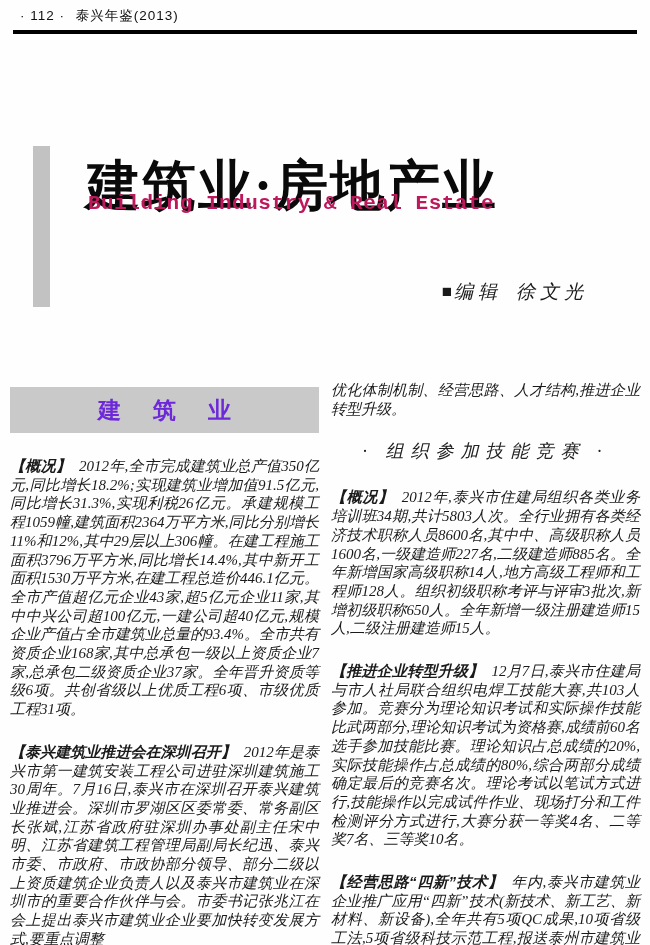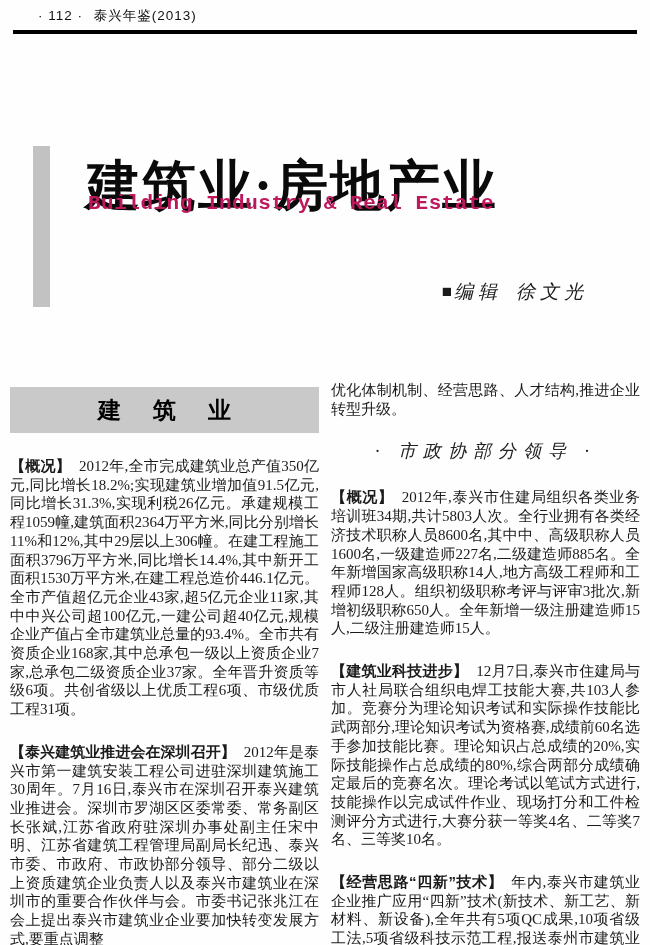--- a/index.html
+++ b/index.html
@@ -10,21 +10,20 @@
     color:#1a1a1a;
     overflow:hidden;
   }
   .page { position:relative; width:650px; height:945px; background:#fefefe; }
 
   
   .page-header {
     position:absolute; top:7px; left:20px;
     font-size:13.5px; letter-spacing:1px; color:#111;
     font-family:"Liberation Sans", sans-serif;
-    margin-left:18px;
   }
   .page-header .book-title { margin-left:6px; }
   .header-rule {
     position:absolute; top:30px; left:13px;
     width:624px; height:4px; background:#000;
   }
 
   
   .title-bar {
     position:absolute; left:33px; top:146px;
@@ -57,28 +56,28 @@
     text-align:justify;
   }
   .col-left  { left:10px;  top:387px; }
   .col-right { left:331px; top:381px; }
 
   .section-box {
     height:46px; background:#c9c9c9;
     display:flex; align-items:center; justify-content:center;
     font-size:23px; font-weight:bold;
     letter-spacing:32px; padding-left:32px; box-sizing:border-box;
-    font-family:"Liberation Sans", sans-serif; color:#000000;
+    font-family:"Liberation Sans", sans-serif; color:#6d28d9;
   }
   .sub-heading {
     text-align:center; font-size:18px; line-height:26px;
     font-style:italic; letter-spacing:7px;
     margin:20px 0 0 0; color:#222;
   }
-  .para { margin:24px 0 0 0; }
+  .para { margin:24px 0 0 0;font-style:italic; }
   .para .lead {
     font-weight:bold;
     font-family:"Liberation Sans", sans-serif;
     margin-right:8px;
   }
   .continuation { margin:0; }
 </style>
 </head>
 <body>
 
@@ -102,25 +101,25 @@
     <p class="para">
       <span class="lead">【概况】</span><span>2012年,全市完成建筑业总产值350亿元,同比增长18.2%;实现建筑业增加值91.5亿元,同比增长31.3%,实现利税26亿元。承建规模工程1059幢,建筑面积2364万平方米,同比分别增长11%和12%,其中29层以上306幢。在建工程施工面积3796万平方米,同比增长14.4%,其中新开工面积1530万平方米,在建工程总造价446.1亿元。全市产值超亿元企业43家,超5亿元企业11家,其中中兴公司超100亿元,一建公司超40亿元,规模企业产值占全市建筑业总量的93.4%。全市共有资质企业168家,其中总承包一级以上资质企业7家,总承包二级资质企业37家。全年晋升资质等级6项。共创省级以上优质工程6项、市级优质工程31项。</span>
     </p>
     <p class="para">
       <span class="lead">【泰兴建筑业推进会在深圳召开】</span><span>2012年是泰兴市第一建筑安装工程公司进驻深圳建筑施工30周年。7月16日,泰兴市在深圳召开泰兴建筑业推进会。深圳市罗湖区区委常委、常务副区长张斌,江苏省政府驻深圳办事处副主任宋中明、江苏省建筑工程管理局副局长纪迅、泰兴市委、市政府、市政协部分领导、部分二级以上资质建筑企业负责人以及泰兴市建筑业在深圳市的重要合作伙伴与会。市委书记张兆江在会上提出泰兴市建筑业企业要加快转变发展方式,要重点调整</span>
     </p>
   </div>
 
   <div class="col col-right">
     <p class="para continuation">优化体制机制、经营思路、人才结构,推进企业转型升级。</p>
-    <div class="sub-heading">· 市政协部分领导 ·</div>
+    <div class="sub-heading">· 组织参加技能竞赛 ·</div>
     <p class="para">
       <span class="lead">【概况】</span><span>2012年,泰兴市住建局组织各类业务培训班34期,共计5803人次。全行业拥有各类经济技术职称人员8600名,其中中、高级职称人员1600名,一级建造师227名,二级建造师885名。全年新增国家高级职称14人,地方高级工程师和工程师128人。组织初级职称考评与评审3批次,新增初级职称650人。全年新增一级注册建造师15人,二级注册建造师15人。</span>
     </p>
     <p class="para">
-      <span class="lead">【建筑业科技进步】</span><span>12月7日,泰兴市住建局与市人社局联合组织电焊工技能大赛,共103人参加。竞赛分为理论知识考试和实际操作技能比武两部分,理论知识考试为资格赛,成绩前60名选手参加技能比赛。理论知识占总成绩的20%,实际技能操作占总成绩的80%,综合两部分成绩确定最后的竞赛名次。理论考试以笔试方式进行,技能操作以完成试件作业、现场打分和工件检测评分方式进行,大赛分获一等奖4名、二等奖7名、三等奖10名。</span>
+      <span class="lead">【推进企业转型升级】</span><span>12月7日,泰兴市住建局与市人社局联合组织电焊工技能大赛,共103人参加。竞赛分为理论知识考试和实际操作技能比武两部分,理论知识考试为资格赛,成绩前60名选手参加技能比赛。理论知识占总成绩的20%,实际技能操作占总成绩的80%,综合两部分成绩确定最后的竞赛名次。理论考试以笔试方式进行,技能操作以完成试件作业、现场打分和工件检测评分方式进行,大赛分获一等奖4名、二等奖7名、三等奖10名。</span>
     </p>
     <p class="para">
       <span class="lead">【经营思路“四新”技术】</span><span>年内,泰兴市建筑业企业推广应用“四新”技术(新技术、新工艺、新材料、新设备),全年共有5项QC成果,10项省级工法,5项省级科技示范工程,报送泰州市建筑业协会科技论文共29篇,3篇获一等奖,11篇获二等奖,参加江苏省土木建筑学会论文评选,3篇获一等奖,1篇获二等奖。</span>
     </p>
   </div>
 
 </div>
 
 </body></html>

